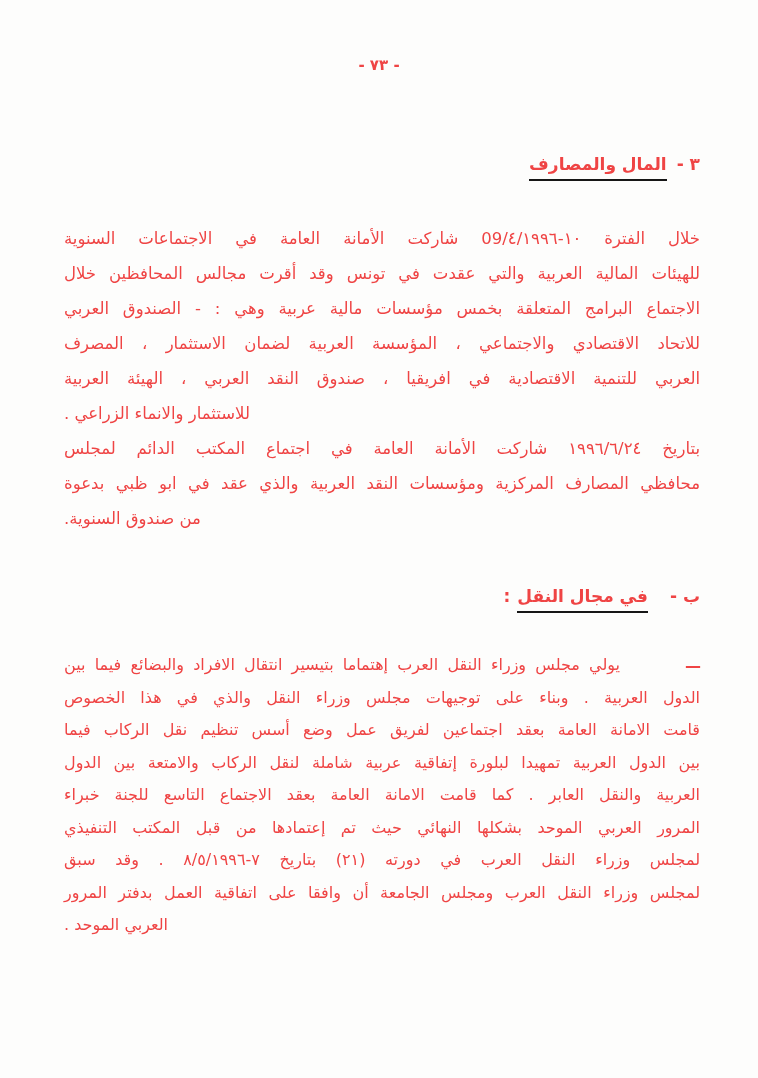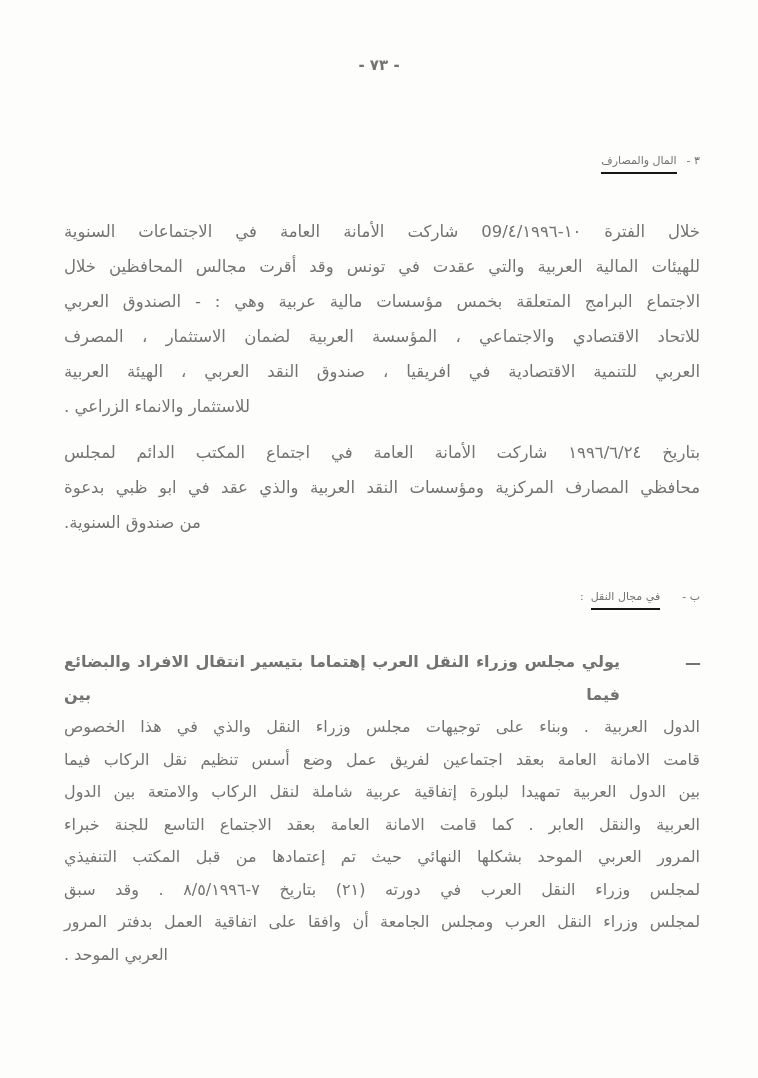--- a/index.html
+++ b/index.html
@@ -4,66 +4,66 @@
 <style>
   * { margin:0; padding:0; box-sizing:border-box; }
   html, body { background:#ffffff; }
   .page {
     width:758px; height:1078px;
     margin:0 auto;
     background:#fdfdfc;
     overflow:hidden;
     direction:rtl;
     font-family:"DejaVu Sans", sans-serif;
-    color:#737373;
+    color:#ef4444;
     position:relative;
   }
   .content { padding:0 58px 0 64px; }
 
   .page-number {
     text-align:center;
     padding-top:56px;
     font-size:15px;
     font-weight:700;
     letter-spacing:2px;
   }
 
-  .sec-heading { font-size:11px; font-weight:400; }
+  .sec-heading { font-size:17px; font-weight:700; }
   .sec-heading .title {
     display:inline-block;
     border-bottom:2px solid #161616;
     padding-bottom:5px;
   }
   .h-a { margin-top:80px; }
   .h-a .marker { margin-left:10px; }
   .h-b { margin-top:50px; }
   .h-b .marker { margin-left:22px; }
   .h-b .colon { margin-right:7px; }
 
   .para { font-size:16.5px; }
   .p1 { margin-top:40px; line-height:35px; }
-  .p2 { margin-top:11px; line-height:35px; }
+  .p2 { line-height:35px; }
 
   .ln { text-align:left; white-space:normal; }
   .f  { text-align:justify; text-align-last:justify; text-justify:inter-word; }
 
   .bullet {
     position:relative;
     margin-top:36px;
     line-height:32.5px;
     font-size:16px;
   }
   .bullet .dash {
     position:absolute;
     right:0;
     top:1px;
     font-weight:700;
     letter-spacing:-1px;
   }
-  .bullet .first { padding-right:80px;font-weight:bold; }
+  .bullet .first { padding-right:80px; }
 </style>
 </head>
 <body>
 
 <div class="page">
   <div class="page-number">- ٧٣ -</div>
 
   <div class="content">
 
     <div class="sec-heading h-a">

